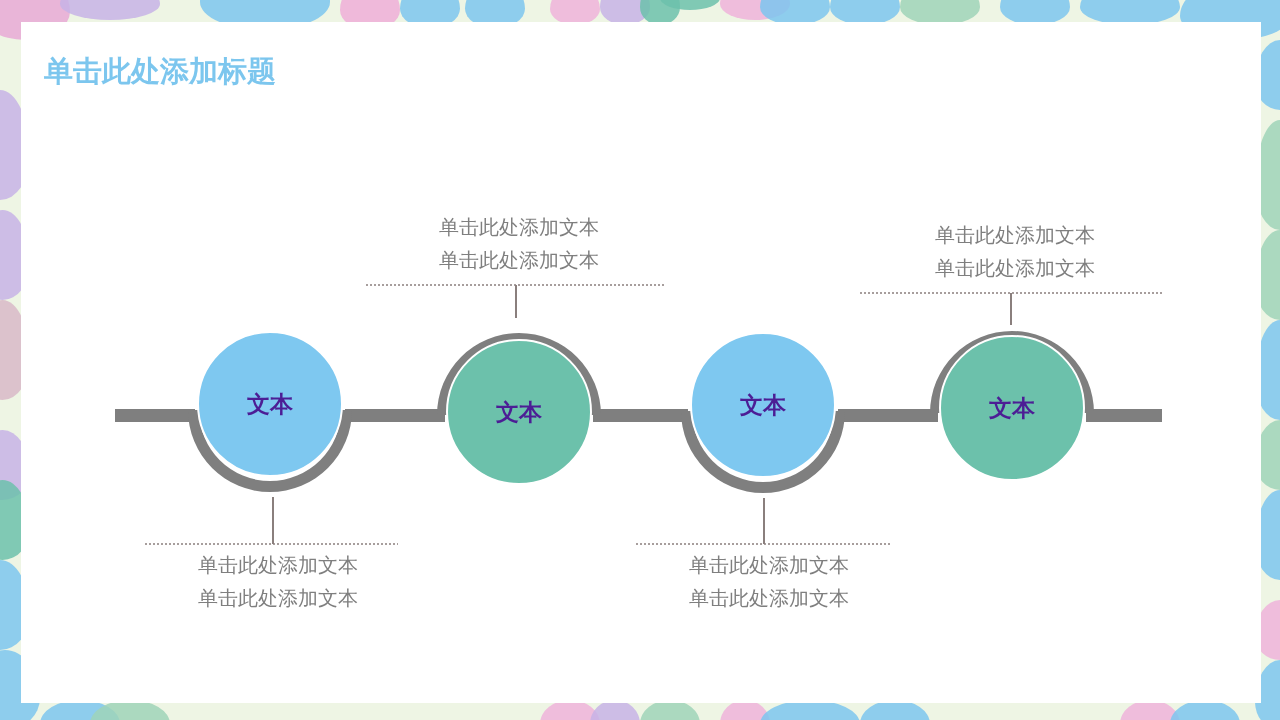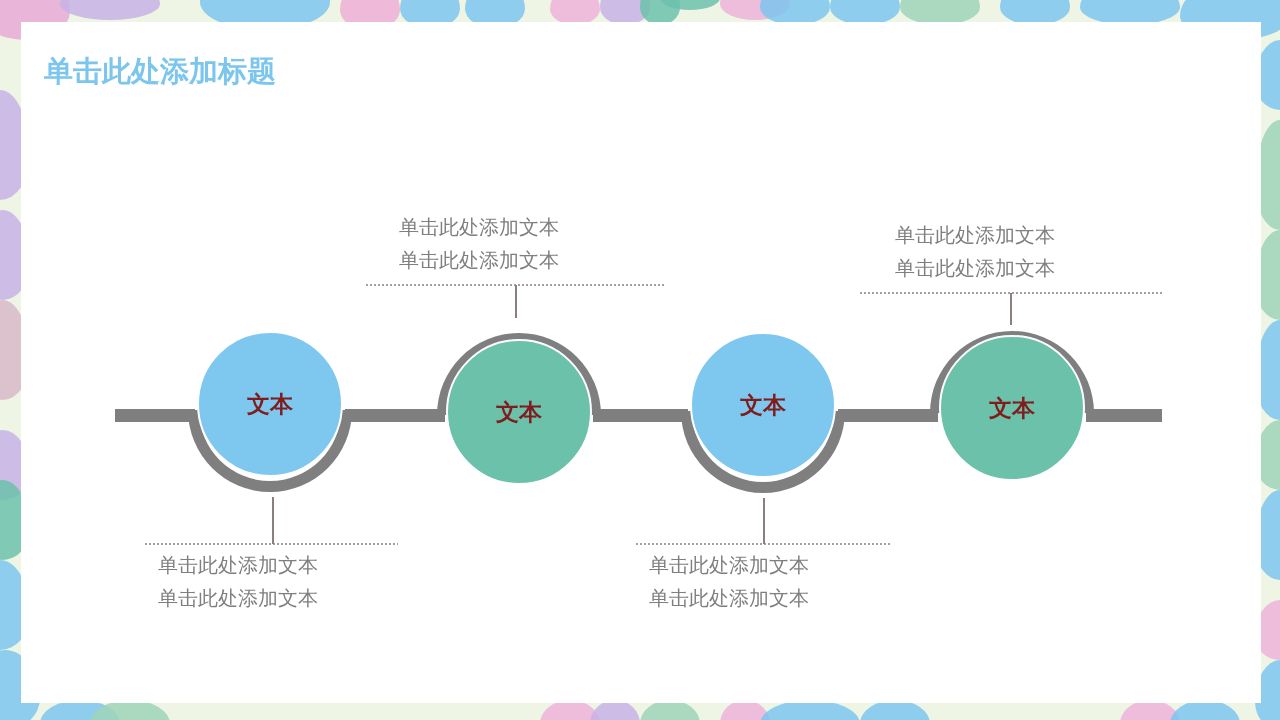--- a/index.html
+++ b/index.html
@@ -13,27 +13,27 @@
     .card {
       position: absolute; left: 21px; top: 22px; width: 1240px; height: 681px;
       background: #ffffff;
     }
     .title {
       position: absolute; left: 44px; top: 52px; font-size: 29px; font-weight: bold;
       letter-spacing: 0px; white-space: nowrap;
     }
     svg.diagram { position: absolute; left: 0; top: 0; }
     .circle-label {
-      position: absolute; color: #7f1d1d; font-size: 23px; font-weight: bold;
+      position: absolute; color: #4c1d95; font-size: 23px; font-weight: bold;
       width: 120px; text-align: center; transform: translate(-50%, -50%);
       white-space: nowrap;
     }
     .caption {
       position: absolute; color: #7f7f7f; font-size: 20px; line-height: 33px;
-      text-align: left; width: 240px; transform: translateX(-50%);
+      text-align: center; width: 240px; transform: translateX(-50%);
       white-space: nowrap;
     }
     .caption div { height: 33px; }
   </style>
 </head>
 <body>
 
 <div class="bg">
 
   <div class="blob" style="left:-20px;top:-30px;width:90px;height:70px;background:#e7a9d6;"></div>

